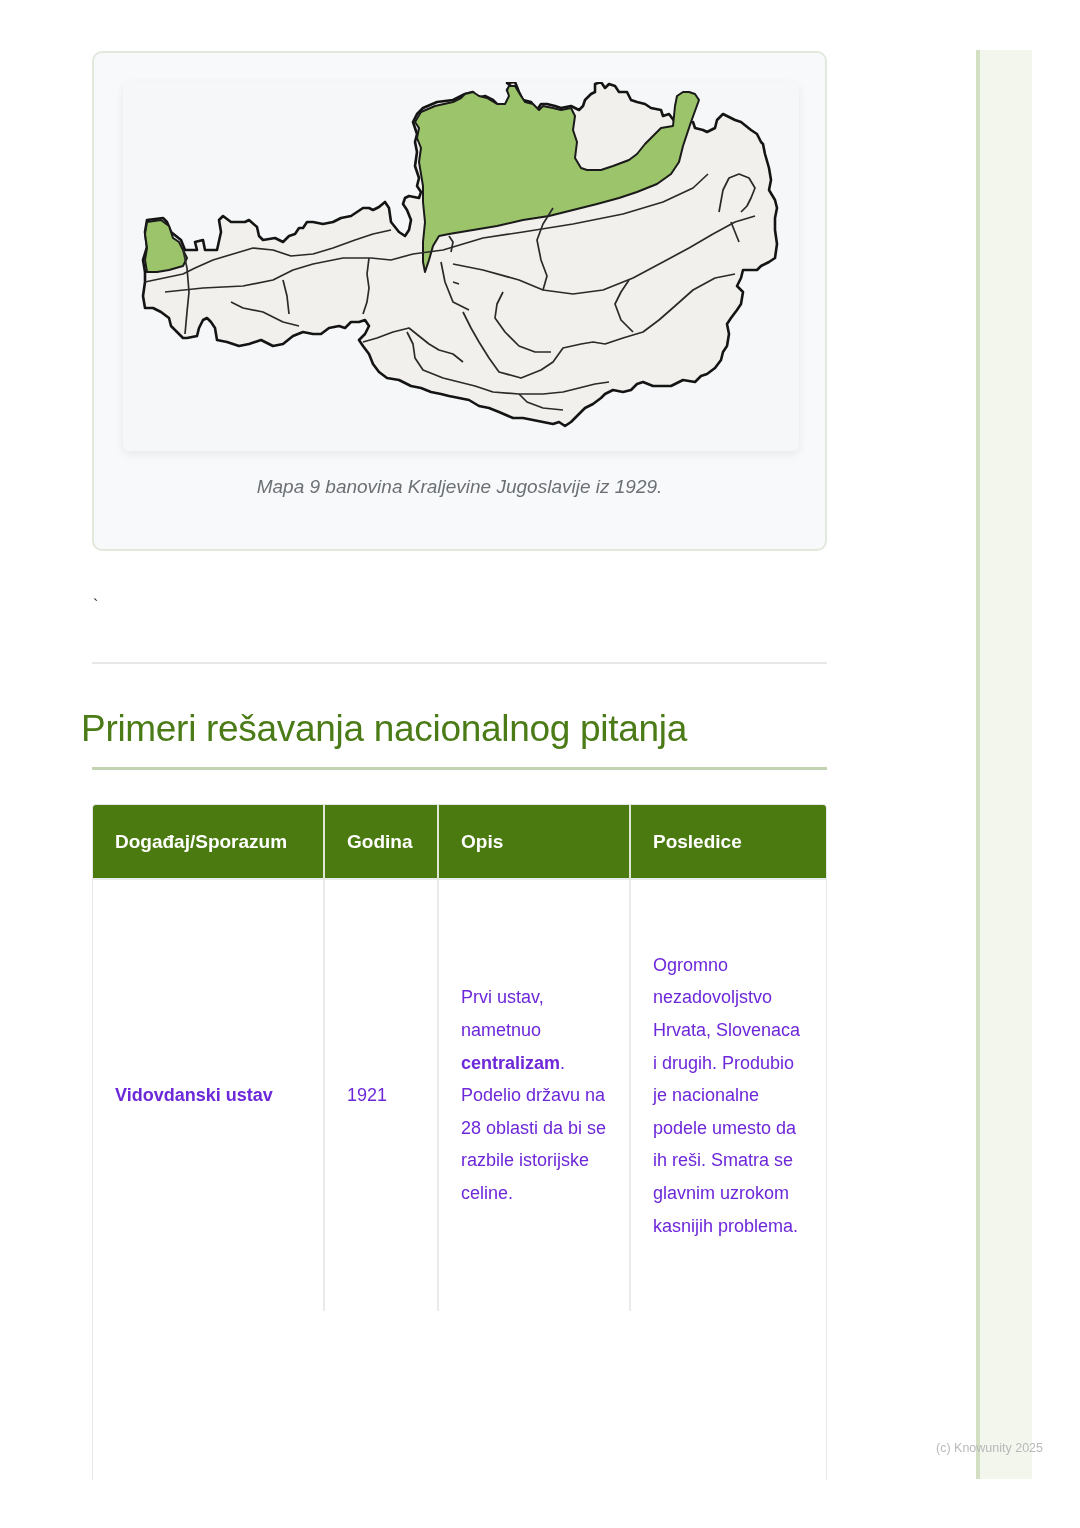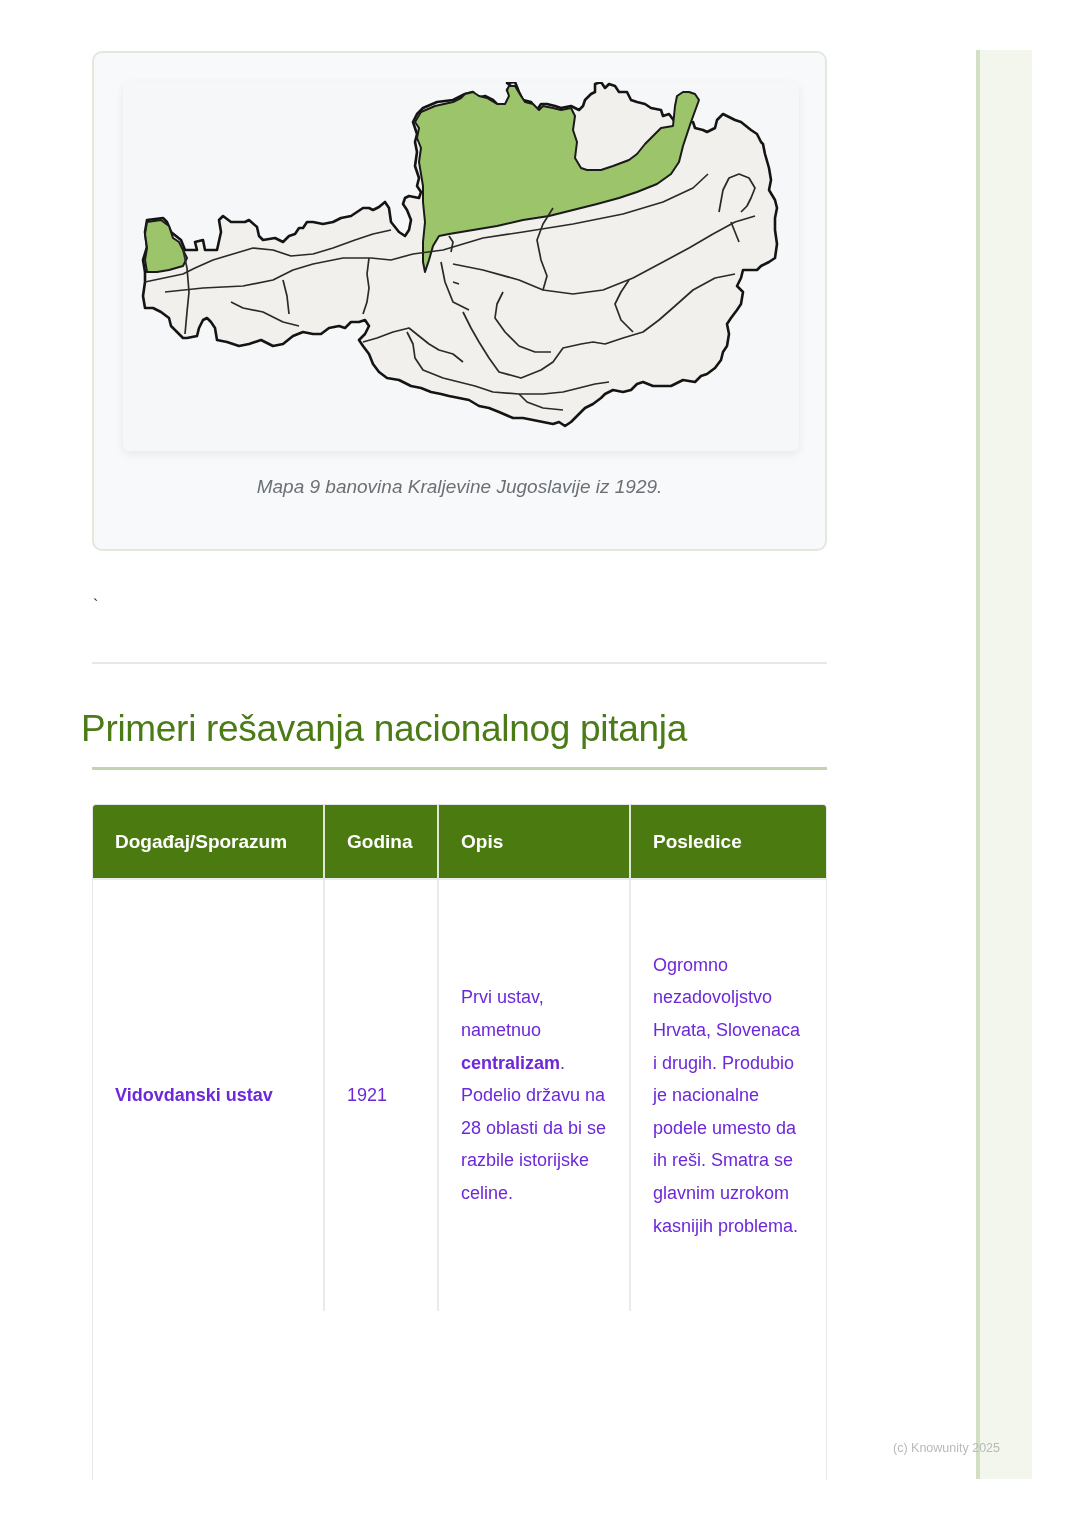--- a/index.html
+++ b/index.html
@@ -49,21 +49,21 @@
     tr.row-1 td { background: #ffffff; height: 432px; }
     tr.row-2 td { background: #f8f9fb; vertical-align: top; padding-top: 18px; height: 200px; }
     td.event { font-weight: 700; }
     .bold { font-weight: 700; text-align: right; }
 
     .side-panel {
       position: absolute; left: 976px; top: 50px; width: 56px; height: 1429px;
       background: #f2f6ec; border-left: 4px solid #d3dfc3;
     }
     .footer-copy {
-      position: absolute; left: 893px; top: 1441px; font-size: 12.5px; color: #b7b9bb;
+      position: absolute; left: 936px; top: 1441px; font-size: 12.5px; color: #b7b9bb;
     }
   </style>
 </head>
 <body>
 
 <div class="figure-card">
   <div class="map-frame">
     <svg viewBox="0 0 676 369">
 
       <path d="M22,190 L20,178 L24,165 L22,150 L24,138 L40,136 L44,140 L48,150 L58,158 L62,168 L74,168 L72,160 L80,158 L82,168 L94,168 L98,150 L96,138 L100,134 L108,140 L122,140 L126,138 L134,145 L136,154 L140,158 L152,156 L160,160 L166,154 L172,152 L176,146 L180,146 L184,140 L190,140 L200,142 L210,140 L218,136 L228,134 L234,130 L240,126 L246,126 L250,128 L256,125 L262,120 L266,126 L268,140 L276,150 L282,154 L286,148 L288,138 L284,128 L280,122 L282,116 L286,114 L296,116 L298,110 L294,104 L296,96 L292,84 L294,70 L292,60 L294,52 L290,40 L294,32 L300,26 L314,20 L330,18 L342,12 L350,10 L354,16 L362,14 L370,18 L376,24 L382,24 L388,16 L384,8 L388,4 L384,1 L392,0 L396,10 L400,18 L408,20 L414,28 L418,22 L424,22 L432,24 L438,26 L448,24 L456,28 L460,24 L462,18 L468,12 L472,10 L472,2 L478,0 L482,6 L486,2 L492,4 L496,10 L504,10 L508,18 L514,20 L522,22 L528,26 L538,28 L540,34 L546,32 L552,40 L560,42 L564,40 L570,40 L572,46 L580,48 L584,50 L592,46 L594,38 L600,32 L612,38 L618,40 L628,48 L634,52 L638,60 L640,62 L642,72 L646,86 L648,98 L646,108 L652,118 L654,126 L652,136 L652,148 L654,162 L652,176 L646,180 L638,184 L634,188 L620,188 L618,196 L614,204 L620,210 L618,222 L614,228 L608,236 L604,242 L606,252 L604,264 L600,270 L598,278 L592,286 L584,292 L578,294 L572,300 L560,298 L548,304 L530,304 L520,300 L514,302 L508,308 L500,310 L490,308 L482,312 L478,316 L470,322 L462,326 L454,334 L448,340 L442,344 L436,340 L430,342 L420,340 L410,338 L400,336 L390,336 L376,330 L366,326 L356,324 L346,318 L336,316 L326,314 L318,312 L308,310 L298,306 L288,304 L276,298 L264,296 L256,290 L250,282 L246,272 L240,264 L236,258 L242,252 L246,244 L242,238 L236,240 L228,240 L222,246 L216,244 L206,246 L198,252 L190,252 L180,250 L170,254 L160,262 L150,264 L138,258 L126,262 L116,264 L104,260 L94,258 L92,246 L88,240 L84,236 L80,238 L76,246 L74,254 L64,256 L60,256 L54,250 L48,244 L46,236 L38,230 L30,226 L22,226 L20,214 L22,200 Z" fill="#f1f0ec" stroke="#141414" stroke-width="2.6" stroke-linejoin="round"></path>

